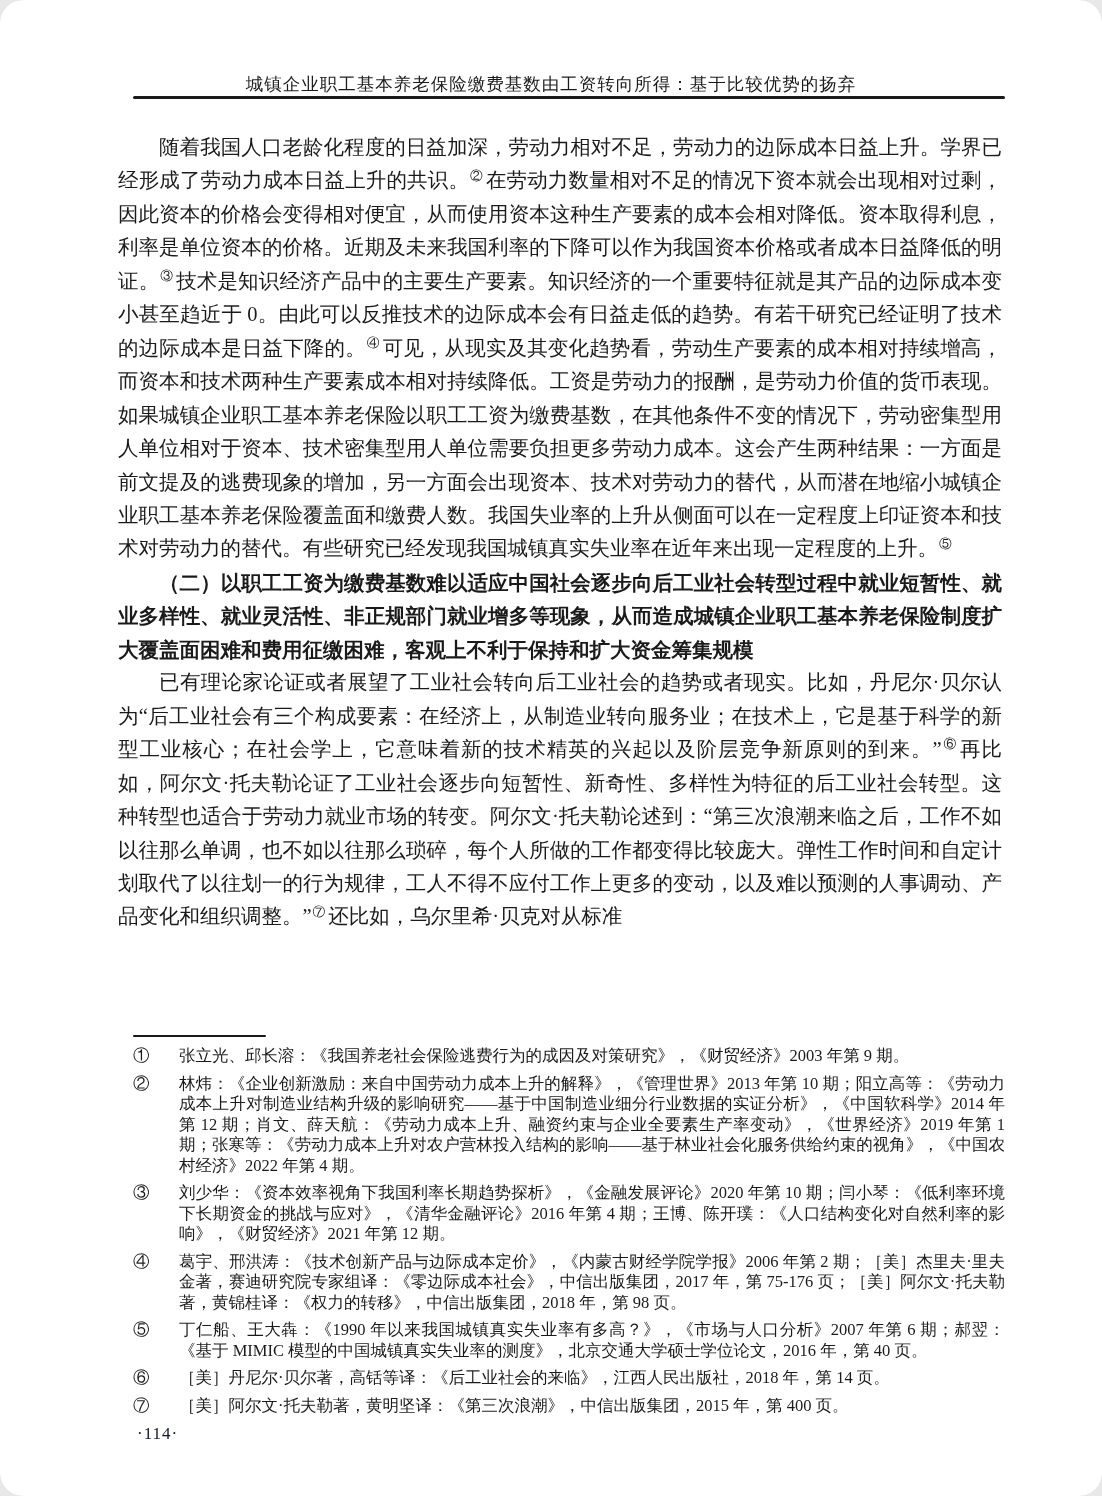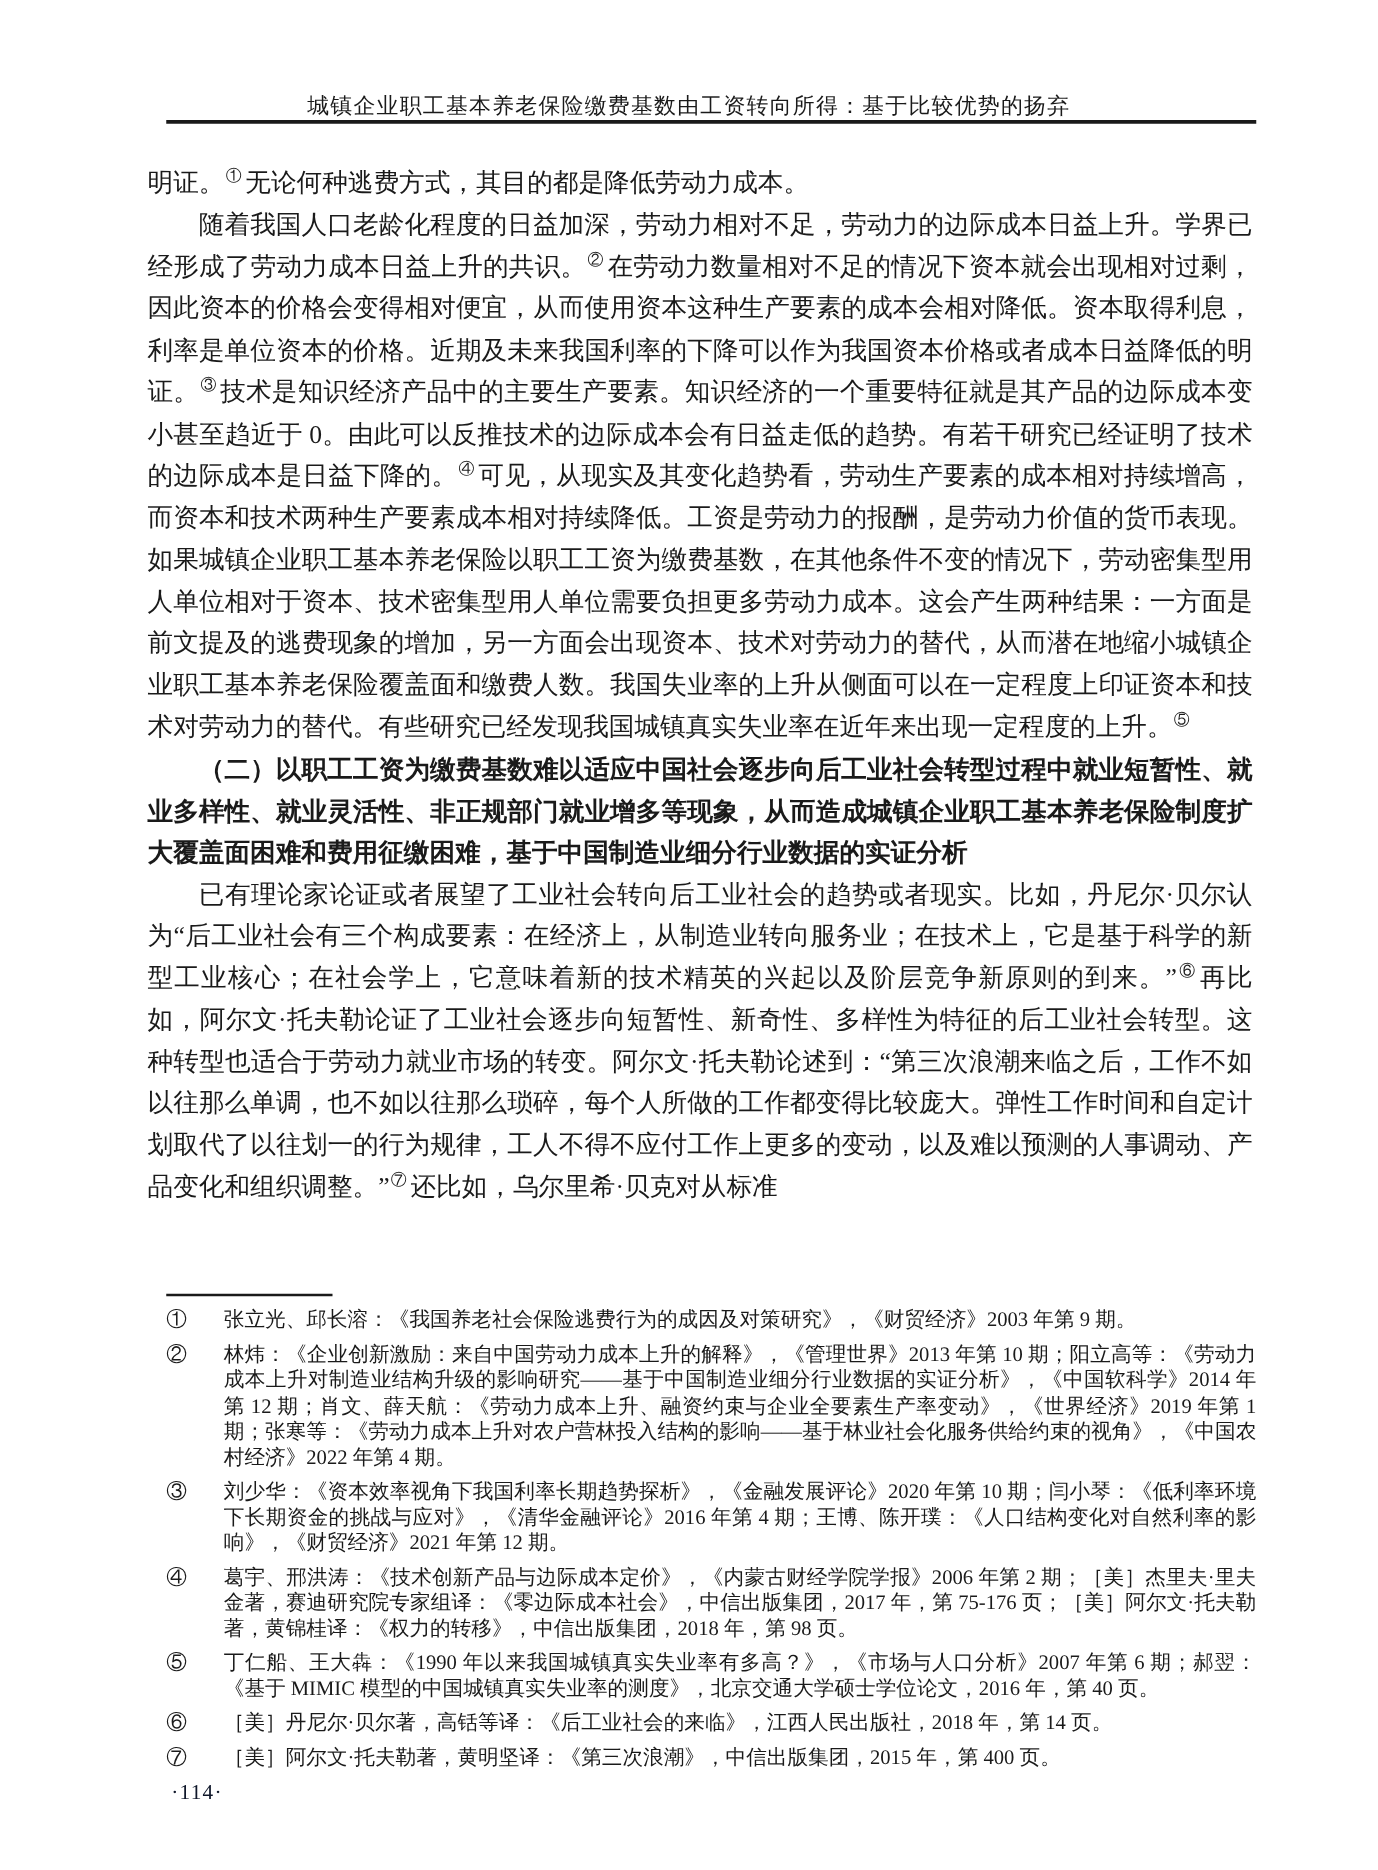--- a/index.html
+++ b/index.html
@@ -1,15 +1,15 @@
 <!DOCTYPE html>
 <html lang="zh"><head>
 <meta charset="utf-8">
 <style>
-  * { margin: 0; padding: 0; box-sizing: border-box; }
+  * { margin: 0; padding: 0; box-sizing: border-box; border-radius: 23px; }
   html, body { background: #e8e8e8; }
   .page {
     position: relative;
     width: 1102px;
     height: 1496px;
     margin: 0 auto;
     background: #ffffff;
     overflow: hidden;
     font-family: "Liberation Serif", "DejaVu Serif", serif;
     color: #1a1a1a;
@@ -96,23 +96,22 @@
 </head>
 <body>
 
 <div class="page">
 
   <div class="running-title">城镇企业职工基本养老保险缴费基数由工资转向所得：基于比较优势的扬弃</div>
 
   <div class="header-rule"></div>
 
   <div class="body-block" id="body-container">
-      <p class="normal">明证。<sup class="fn-ref">①</sup>无论何种逃费方式，其目的都是降低劳动力成本。</p>
       <p class="normal indent">随着我国人口老龄化程度的日益加深，劳动力相对不足，劳动力的边际成本日益上升。学界已经形成了劳动力成本日益上升的共识。<sup class="fn-ref">②</sup>在劳动力数量相对不足的情况下资本就会出现相对过剩，因此资本的价格会变得相对便宜，从而使用资本这种生产要素的成本会相对降低。资本取得利息，利率是单位资本的价格。近期及未来我国利率的下降可以作为我国资本价格或者成本日益降低的明证。<sup class="fn-ref">③</sup>技术是知识经济产品中的主要生产要素。知识经济的一个重要特征就是其产品的边际成本变小甚至趋近于 0。由此可以反推技术的边际成本会有日益走低的趋势。有若干研究已经证明了技术的边际成本是日益下降的。<sup class="fn-ref">④</sup>可见，从现实及其变化趋势看，劳动生产要素的成本相对持续增高，而资本和技术两种生产要素成本相对持续降低。工资是劳动力的报酬，是劳动力价值的货币表现。如果城镇企业职工基本养老保险以职工工资为缴费基数，在其他条件不变的情况下，劳动密集型用人单位相对于资本、技术密集型用人单位需要负担更多劳动力成本。这会产生两种结果：一方面是前文提及的逃费现象的增加，另一方面会出现资本、技术对劳动力的替代，从而潜在地缩小城镇企业职工基本养老保险覆盖面和缴费人数。我国失业率的上升从侧面可以在一定程度上印证资本和技术对劳动力的替代。有些研究已经发现我国城镇真实失业率在近年来出现一定程度的上升。<sup class="fn-ref">⑤</sup></p>
-      <p class="heading indent">（二）以职工工资为缴费基数难以适应中国社会逐步向后工业社会转型过程中就业短暂性、就业多样性、就业灵活性、非正规部门就业增多等现象，从而造成城镇企业职工基本养老保险制度扩大覆盖面困难和费用征缴困难，基于中国制造业细分行业数据的实证分析</p>
+      <p class="heading indent">（二）以职工工资为缴费基数难以适应中国社会逐步向后工业社会转型过程中就业短暂性、就业多样性、就业灵活性、非正规部门就业增多等现象，从而造成城镇企业职工基本养老保险制度扩大覆盖面困难和费用征缴困难，客观上不利于保持和扩大资金筹集规模</p>
       <p class="normal indent">已有理论家论证或者展望了工业社会转向后工业社会的趋势或者现实。比如，丹尼尔·贝尔认为“后工业社会有三个构成要素：在经济上，从制造业转向服务业；在技术上，它是基于科学的新型工业核心；在社会学上，它意味着新的技术精英的兴起以及阶层竞争新原则的到来。”<sup class="fn-ref">⑥</sup>再比如，阿尔文·托夫勒论证了工业社会逐步向短暂性、新奇性、多样性为特征的后工业社会转型。这种转型也适合于劳动力就业市场的转变。阿尔文·托夫勒论述到：“第三次浪潮来临之后，工作不如以往那么单调，也不如以往那么琐碎，每个人所做的工作都变得比较庞大。弹性工作时间和自定计划取代了以往划一的行为规律，工人不得不应付工作上更多的变动，以及难以预测的人事调动、产品变化和组织调整。”<sup class="fn-ref">⑦</sup>还比如，乌尔里希·贝克对从标准</p>
     </div>
 
   <div class="fn-rule"></div>
 
   <div class="footnotes" id="footnotes-container">
       <div class="fn-item">
         <span class="fn-marker">①</span>
         <div class="fn-text">张立光、邱长溶：《我国养老社会保险逃费行为的成因及对策研究》，《财贸经济》2003 年第 9 期。</div>
       </div>

